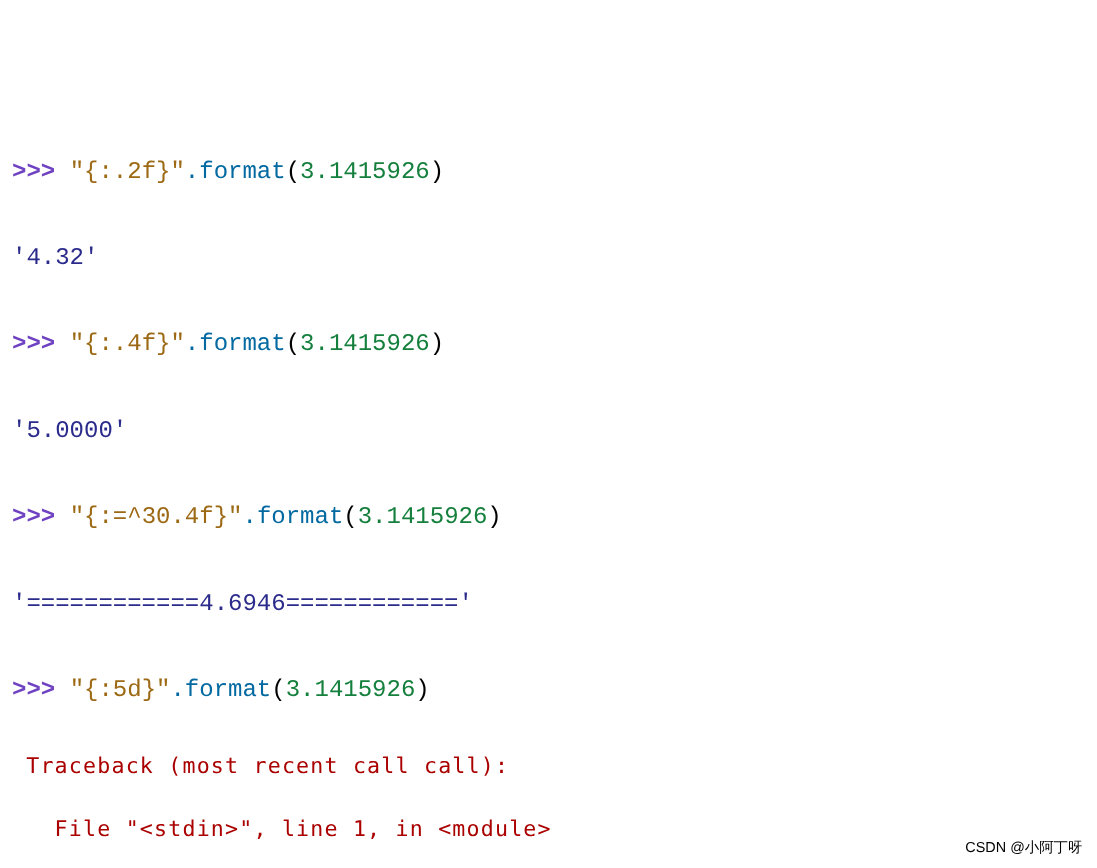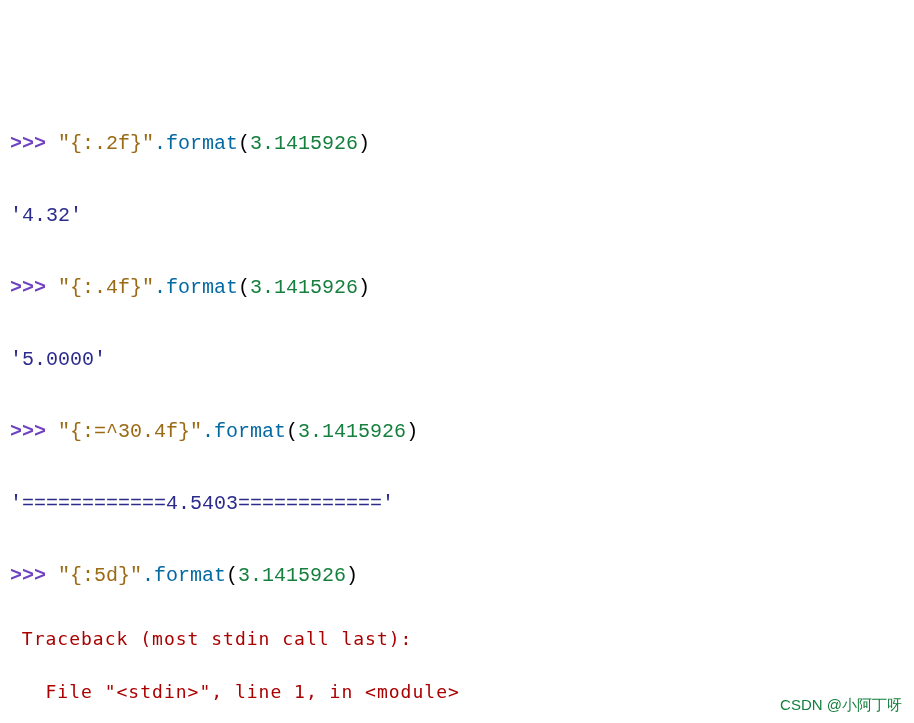--- a/index.html
+++ b/index.html
@@ -17,38 +17,38 @@
     .number { color: #15803d; }
     .dot { color: #0369a1; }
     .paren { color: #000; }
     .output { color: #2b2b8c; }
     .error { color: #aa0000; font-family: Consolas, monospace; font-size: 18px; letter-spacing: 1px; }
     .line { margin: 8px 0; }
     .watermark {
       position: fixed;
       bottom: 8px;
       right: 12px;
-      color: #15803d;
-      font-size: 15px;
+      color: #000000;
+      font-size: 12px;
       font-family: sans-serif;
     }
   </style>
 </head>
 <body>
 
 
 
 <div class="line"><span class="prompt">&gt;&gt;&gt;</span> <span class="string">"{:.2f}"</span><span class="dot">.format</span><span class="paren">(</span><span class="number">3.1415926</span><span class="paren">)</span></div>
 <div class="line output">'4.32'</div>
 <div class="line"><span class="prompt">&gt;&gt;&gt;</span> <span class="string">"{:.4f}"</span><span class="dot">.format</span><span class="paren">(</span><span class="number">3.1415926</span><span class="paren">)</span></div>
 <div class="line output">'5.0000'</div>
 <div class="line"><span class="prompt">&gt;&gt;&gt;</span> <span class="string">"{:=^30.4f}"</span><span class="dot">.format</span><span class="paren">(</span><span class="number">3.1415926</span><span class="paren">)</span></div>
-<div class="line output">'============4.5403============'</div>
+<div class="line output">'============4.6946============'</div>
 <div class="line"><span class="prompt">&gt;&gt;&gt;</span> <span class="string">"{:5d}"</span><span class="dot">.format</span><span class="paren">(</span><span class="number">3.1415926</span><span class="paren">)</span></div>
-<div class="error"> Traceback (most stdin call last):</div>
+<div class="error"> Traceback (most recent call call):</div>
 <div class="error">   File "&lt;stdin&gt;", line 1, in &lt;module&gt;</div>
 
 
 
 
 
 
 
 
 

